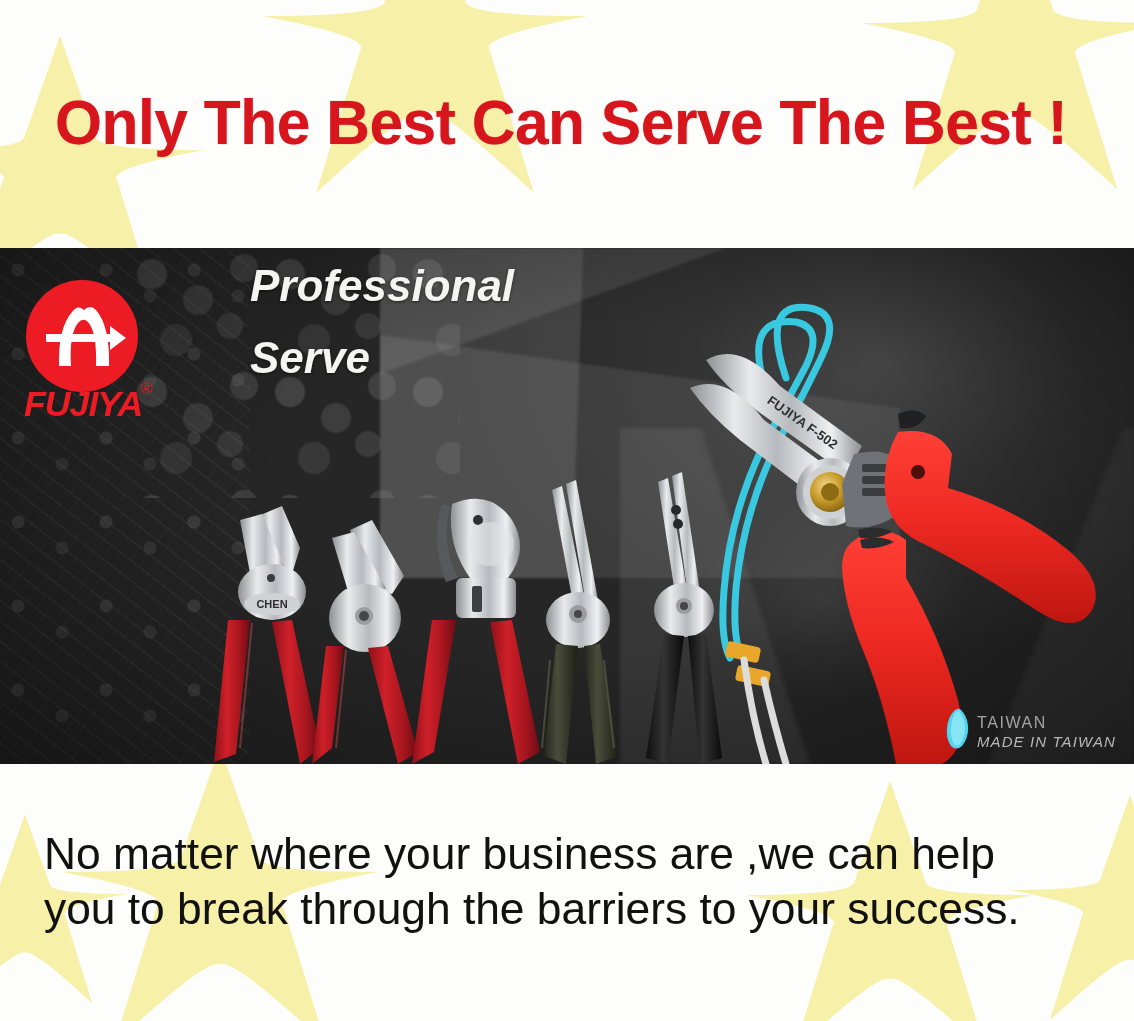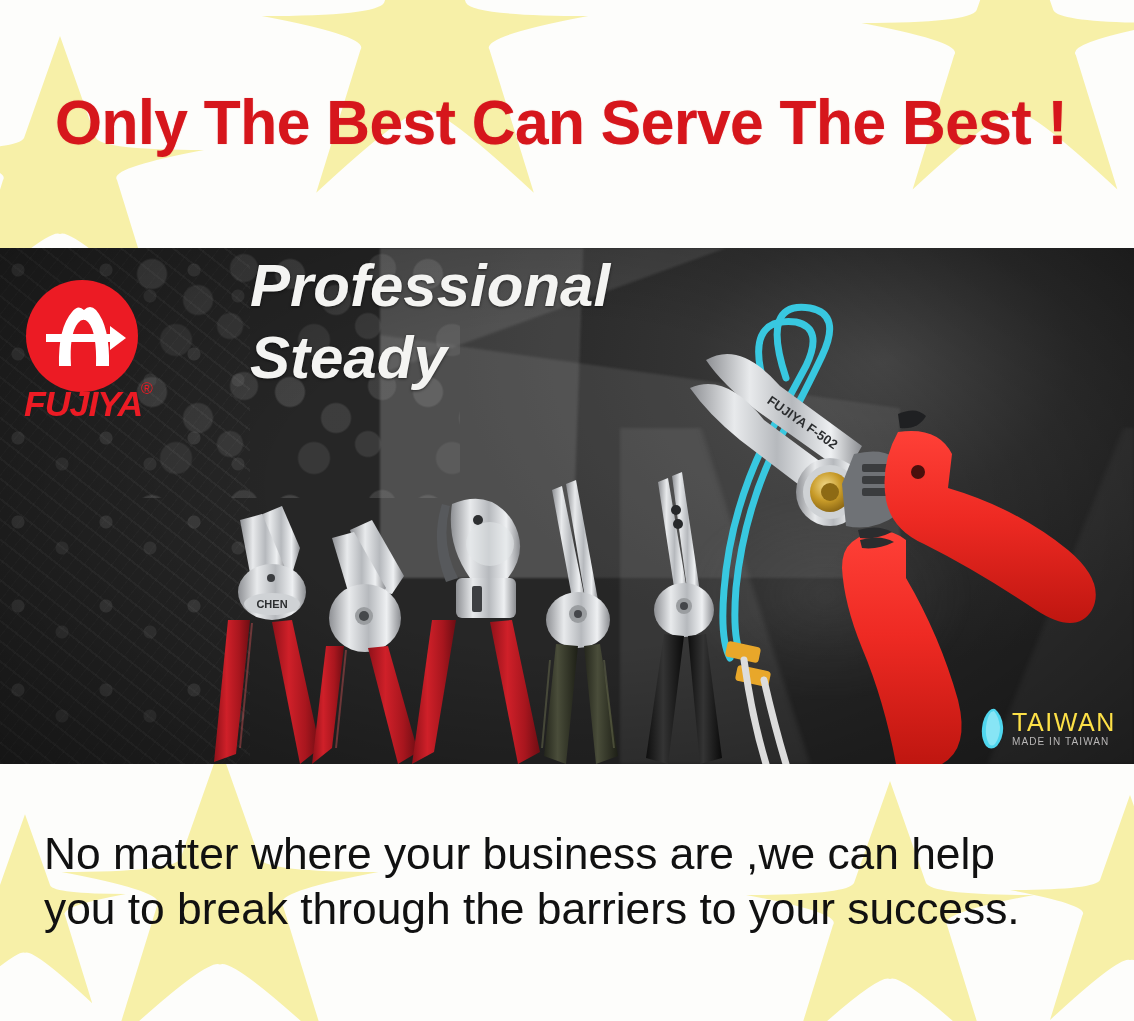--- a/index.html
+++ b/index.html
@@ -113,37 +113,37 @@
   .logo-reg{
     position:absolute;left:115px;top:100px;
     font-size:16px;color:#ec1b24;font-family:"Liberation Sans", sans-serif;
   }
 
   
   .taglines{position:absolute;left:250px;top:16px;z-index:6;}
   .tagline{
     font-family:"Liberation Sans", sans-serif;
     font-weight:bold;font-style:italic;
-    font-size:60px;line-height:44px;
+    font-size:44px;line-height:44px;
     color:#f4f4f2;
     white-space:nowrap;
     text-shadow:0 1px 3px rgba(0,0,0,.55);
   }
   .tagline.t1{margin-bottom:28px;}
   .tagline.t2{margin-bottom:28px;}
 
   
   .taiwan{position:absolute;right:18px;bottom:14px;z-index:6;display:flex;align-items:center;gap:7px;}
   .taiwan-name{
     font-family:"Liberation Sans", sans-serif;
-    font-size:25px;letter-spacing:1.6px;color:#fde047;line-height:25px;
+    font-size:16px;letter-spacing:1.6px;color:#a3a3a3;line-height:25px;
   }
   .taiwan-sub{
     font-family:"Liberation Sans", sans-serif;
-    font-size:10px;letter-spacing:1.1px;color:#b9b7b7;line-height:14px;
+    font-size:15px;letter-spacing:1.1px;color:#b9b7b7;line-height:14px;font-style:italic;
   }
 
   
   .tools{position:absolute;inset:0;z-index:5;}
 
   
   .bottom-zone{position:absolute;left:0;top:764px;width:1134px;height:267px;z-index:3;}
   .bottom-copy{
     position:absolute;left:44px;top:62px;width:1060px;
     font-family:"Liberation Sans", sans-serif;
@@ -337,21 +337,21 @@
       <svg class="logo-mark" viewBox="0 0 112 112">
         <path d="M33 86 Q32 48 46 32 Q52 24 58 30 Q64 24 70 30 Q84 46 83 86 L70 86 Q71 52 62 42 Q57 37 52 43 Q43 54 45 86 Z" fill="#fff"></path>
         <path d="M20 54 L84 54 L84 46 L100 58 L84 70 L84 62 L20 62 Z" fill="#fff"></path>
       </svg>
       <div class="logo-word">FUJIYA</div>
       <div class="logo-reg">®</div>
     </div>
 
     <div class="taglines">
       <div class="tagline t1">Professional</div>
-      <div class="tagline t2">Steady</div>
+      <div class="tagline t2">Serve</div>
     </div>
 
     <div class="taiwan">
       <svg width="26" height="42" viewBox="0 0 26 42">
         <path d="M16 1 Q23 7 24 18 Q25 29 18 38 Q12 43 7 38 Q2 31 3 20 Q4 9 10 3 Q13 0 16 1 Z" fill="#4fd6ee"></path>
         <path d="M15 3 Q20 9 21 19 Q21 29 16 36 Q13 39 10 36 Q6 29 7 19 Q8 9 12 4 Z" fill="#9aeaf7" opacity=".75"></path>
       </svg>
       <div>
         <div class="taiwan-name">TAIWAN</div>
         <div class="taiwan-sub">MADE IN TAIWAN</div>

